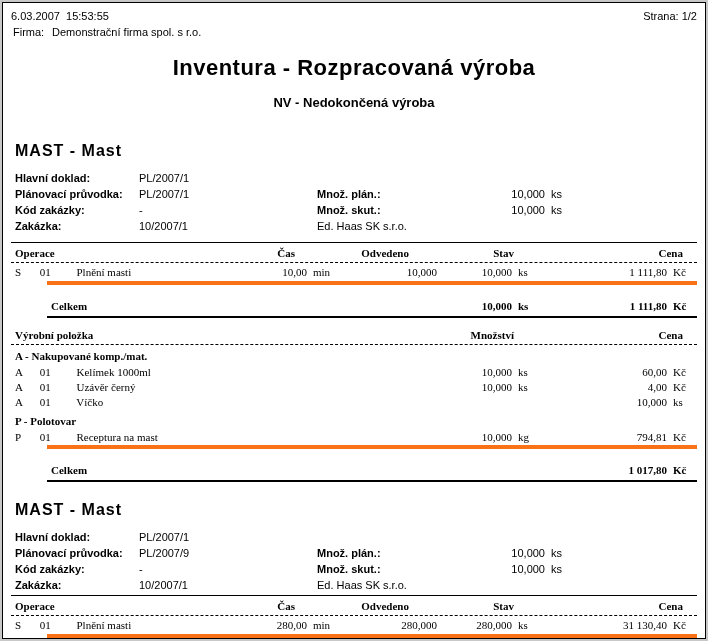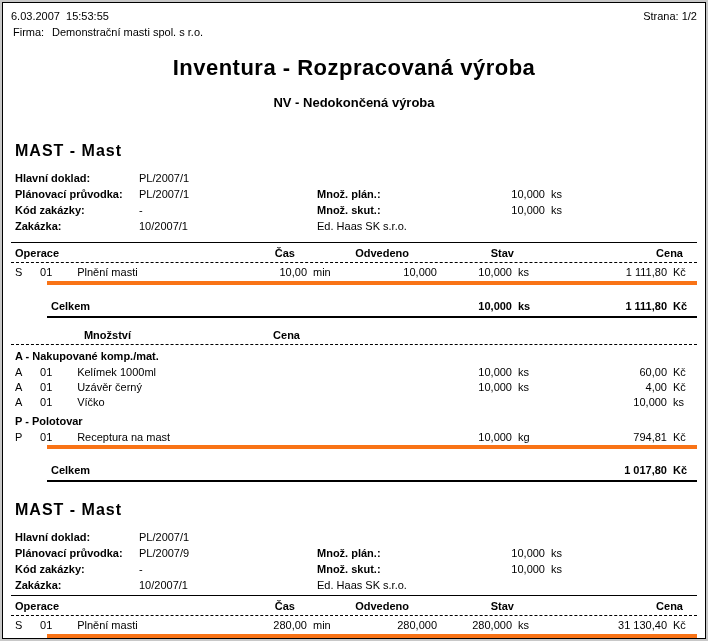--- a/index.html
+++ b/index.html
@@ -42,21 +42,21 @@
   .sec2 .sec-heading { margin-top:18px; }
   .info-block { margin-top:9px; }
   .info-row { display:flex; height:16px; line-height:16px; align-items:center; padding-left:4px; }
   .il-label { width:124px; font-weight:bold; }
   .il-value { width:178px; }
   .ir-label { width:144px; font-weight:bold; }
   .ir-plain { font-weight:normal; }
   .ir-value { width:84px; text-align:right; }
   .unit { display:inline-block; width:24px; margin-left:6px; text-align:left; }
   
-  .tbl { margin-top:8px; }
+  .tbl { margin-top:8px;font-family:Liberation Serif, serif; }
   .tbl-ops { border-top:1px solid #000; }
   .trow { display:flex; align-items:baseline; }
   .thead { font-weight:bold; padding:4px 0 3px 0; border-bottom:1px dashed #000; }
   .thead .pad-u { padding-right:14px; }
   .tdata { padding:3px 0; }
   .tdata-sm { padding:1px 0 2px 0; }
   .tgroup { font-weight:bold; padding:5px 0 3px 0; }
   .ttotal { font-weight:bold; border-top:4px solid #f97316; border-bottom:2px solid #000; padding:15px 0 4px 0;margin-left:36px; }
   .c-op   { flex:1; padding-left:4px; }
   .c-cas  { width:110px; text-align:right; }
@@ -76,21 +76,21 @@
 
 <div class="page">
   <div class="inner">
 
     <div class="topline">
       <span class="dt">6.03.2007  15:53:55</span>
       <span>Strana: 1/2</span>
     </div>
     <div class="firmline">
       <span class="flabel">Firma:</span>
-      <span>Demonstrační masti spol. s r.o.</span>
+      <span>Demonstrační firma spol. s r.o.</span>
     </div>
 
     <div class="rpt-title">Inventura - Rozpracovaná výroba</div>
     <div class="rpt-subtitle">NV - Nedokončená výroba</div>
 
     <section class="sec1">
       <div class="sec-heading">MAST - Mast</div>
 
       <div class="info-block">
         <div class="info-row">
@@ -141,20 +141,21 @@
           <span class="c-op">Celkem</span>
           <span class="c-cas"></span>
           <span class="c-odv"></span>
           <span class="c-stav"><span>10,000</span><span class="unit">ks</span></span>
           <span class="c-cena"><span>1 111,80</span><span class="unit">Kč</span></span>
         </div>
       </div>
 
       <div class="tbl tbl-items">
         <div class="trow thead">
+          <span class="c-item">Výrobní položka</span>
           <span class="c-qty pad-u">Množství</span>
           <span class="c-icena pad-u">Cena</span>
         </div>
 
         <div class="trow tgroup">
           <span class="c-item">A - Nakupované komp./mat.</span>
         </div>
         <div class="trow tdata-sm">
           <span class="c-item">
             <span class="ct">A</span>

